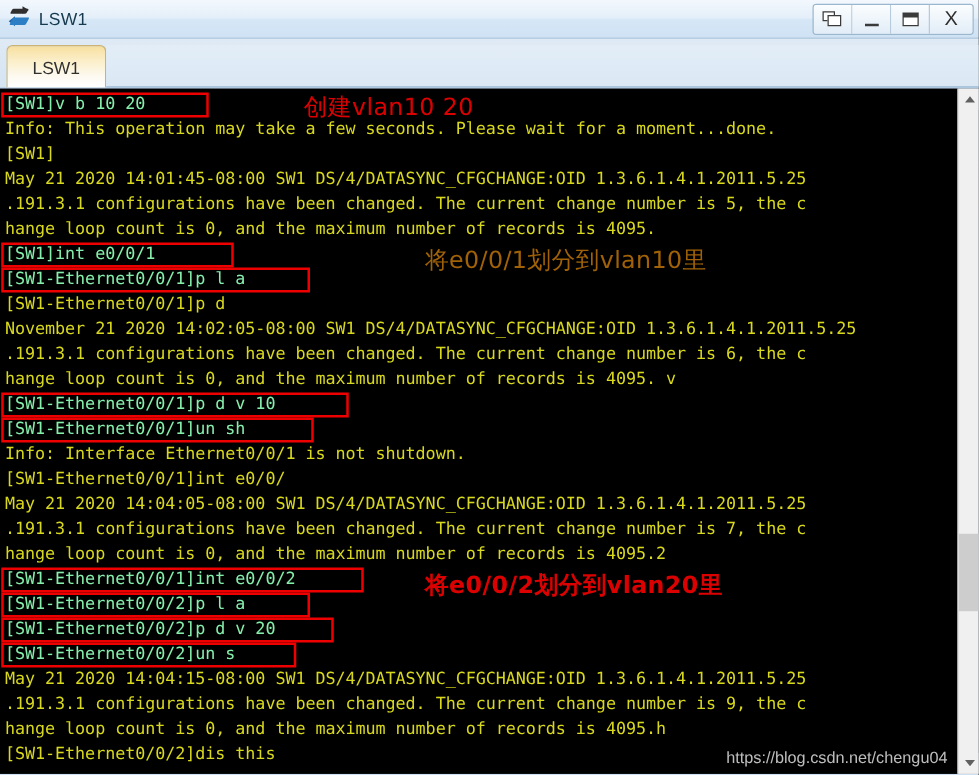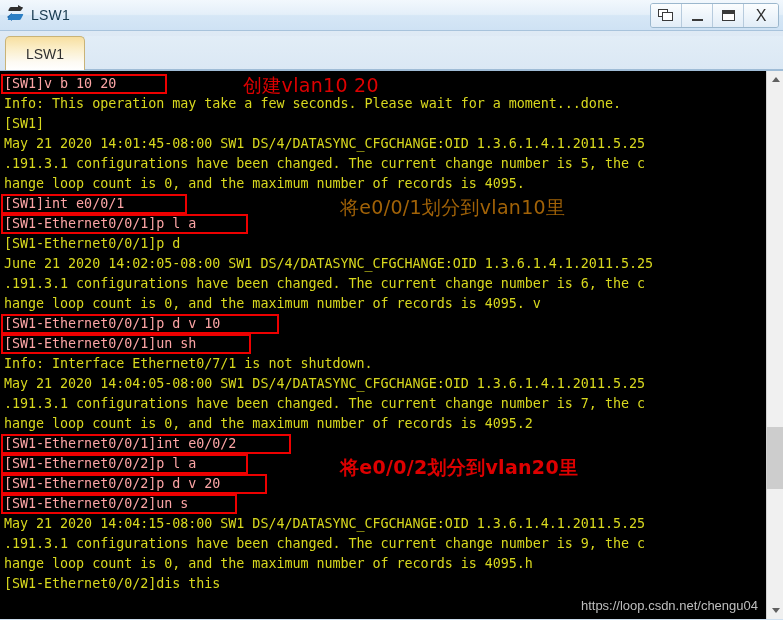--- a/index.html
+++ b/index.html
@@ -146,21 +146,21 @@
     position: relative;
     height: 20px;
     line-height: 20px;
     white-space: pre;
     font-family: "DejaVu Sans Mono", "Liberation Mono", monospace;
     font-size: 13.4px;
     color: #d8d81e;
     padding-left: 4px;
     letter-spacing: -0.05px;
   }
-  .line.prompt { color: #fca5a5; }
+  .line.prompt { color: #86efac; }
   .annot {
     position: absolute;
     color: #dd0000;
     font-family: "DejaVu Sans", "Liberation Sans", sans-serif;
     font-size: 19px;
     font-weight: 500;
     white-space: nowrap;
     letter-spacing: .3px;
   }
   .watermark {
@@ -253,38 +253,39 @@
 
       <div class="line prompt" style="--bw: 166px;">[SW1]v b 10 20<span style="position: absolute; left: 1px; top: 0px; height: 20px; width: 166px; border: 2px solid rgb(238, 0, 0); box-sizing: border-box; pointer-events: none;"></span></div>
         <div class="line">Info: This operation may take a few seconds. Please wait for a moment...done.</div>
         <div class="line">[SW1]</div>
         <div class="line">May 21 2020 14:01:45-08:00 SW1 DS/4/DATASYNC_CFGCHANGE:OID 1.3.6.1.4.1.2011.5.25</div>
         <div class="line">.191.3.1 configurations have been changed. The current change number is 5, the c</div>
         <div class="line">hange loop count is 0, and the maximum number of records is 4095.</div>
         <div class="line prompt" style="--bw: 186px;">[SW1]int e0/0/1<span style="position: absolute; left: 1px; top: 0px; height: 20px; width: 186px; border: 2px solid rgb(238, 0, 0); box-sizing: border-box; pointer-events: none;"></span></div>
         <div class="line prompt" style="--bw: 247px;">[SW1-Ethernet0/0/1]p l a<span style="position: absolute; left: 1px; top: 0px; height: 20px; width: 247px; border: 2px solid rgb(238, 0, 0); box-sizing: border-box; pointer-events: none;"></span></div>
         <div class="line">[SW1-Ethernet0/0/1]p d</div>
-        <div class="line">June 21 2020 14:02:05-08:00 SW1 DS/4/DATASYNC_CFGCHANGE:OID 1.3.6.1.4.1.2011.5.25</div>
+        <div class="line">November 21 2020 14:02:05-08:00 SW1 DS/4/DATASYNC_CFGCHANGE:OID 1.3.6.1.4.1.2011.5.25</div>
         <div class="line">.191.3.1 configurations have been changed. The current change number is 6, the c</div>
         <div class="line">hange loop count is 0, and the maximum number of records is 4095. v</div>
         <div class="line prompt" style="--bw: 278px;">[SW1-Ethernet0/0/1]p d v 10<span style="position: absolute; left: 1px; top: 0px; height: 20px; width: 278px; border: 2px solid rgb(238, 0, 0); box-sizing: border-box; pointer-events: none;"></span></div>
         <div class="line prompt" style="--bw: 250px;">[SW1-Ethernet0/0/1]un sh<span style="position: absolute; left: 1px; top: 0px; height: 20px; width: 250px; border: 2px solid rgb(238, 0, 0); box-sizing: border-box; pointer-events: none;"></span></div>
-        <div class="line">Info: Interface Ethernet0/7/1 is not shutdown.</div>
+        <div class="line">Info: Interface Ethernet0/0/1 is not shutdown.</div>
+        <div class="line">[SW1-Ethernet0/0/1]int e0/0/</div>
         <div class="line">May 21 2020 14:04:05-08:00 SW1 DS/4/DATASYNC_CFGCHANGE:OID 1.3.6.1.4.1.2011.5.25</div>
         <div class="line">.191.3.1 configurations have been changed. The current change number is 7, the c</div>
         <div class="line">hange loop count is 0, and the maximum number of records is 4095.2</div>
         <div class="line prompt" style="--bw: 290px;">[SW1-Ethernet0/0/1]int e0/0/2<span style="position: absolute; left: 1px; top: 0px; height: 20px; width: 290px; border: 2px solid rgb(238, 0, 0); box-sizing: border-box; pointer-events: none;"></span></div>
         <div class="line prompt" style="--bw: 247px;">[SW1-Ethernet0/0/2]p l a<span style="position: absolute; left: 1px; top: 0px; height: 20px; width: 247px; border: 2px solid rgb(238, 0, 0); box-sizing: border-box; pointer-events: none;"></span></div>
         <div class="line prompt" style="--bw: 266px;">[SW1-Ethernet0/0/2]p d v 20<span style="position: absolute; left: 1px; top: 0px; height: 20px; width: 266px; border: 2px solid rgb(238, 0, 0); box-sizing: border-box; pointer-events: none;"></span></div>
         <div class="line prompt" style="--bw: 236px;">[SW1-Ethernet0/0/2]un s<span style="position: absolute; left: 1px; top: 0px; height: 20px; width: 236px; border: 2px solid rgb(238, 0, 0); box-sizing: border-box; pointer-events: none;"></span></div>
         <div class="line">May 21 2020 14:04:15-08:00 SW1 DS/4/DATASYNC_CFGCHANGE:OID 1.3.6.1.4.1.2011.5.25</div>
         <div class="line">.191.3.1 configurations have been changed. The current change number is 9, the c</div>
         <div class="line">hange loop count is 0, and the maximum number of records is 4095.h</div>
         <div class="line">[SW1-Ethernet0/0/2]dis this</div>
-        <div class="watermark">https://loop.csdn.net/chengu04</div>
+        <div class="watermark">https://blog.csdn.net/chengu04</div>
     <div class="annot" style="left: 243px; top: 2px; color: rgb(221, 0, 0);">创建vlan10 20</div>
         <div class="annot" style="left: 340px; top: 124px; color: #a16207;">将e0/0/1划分到vlan10里</div>
         <div class="annot" style="left: 340px; top: 384px; color: rgb(221, 0, 0); font-weight: bold;">将e0/0/2划分到vlan20里</div>
       </div>
 
     <div class="scrollbar">
       <div class="sb-arrow">
         <span class="sb-chevron up"></span>
       </div>
       <div class="sb-track">

